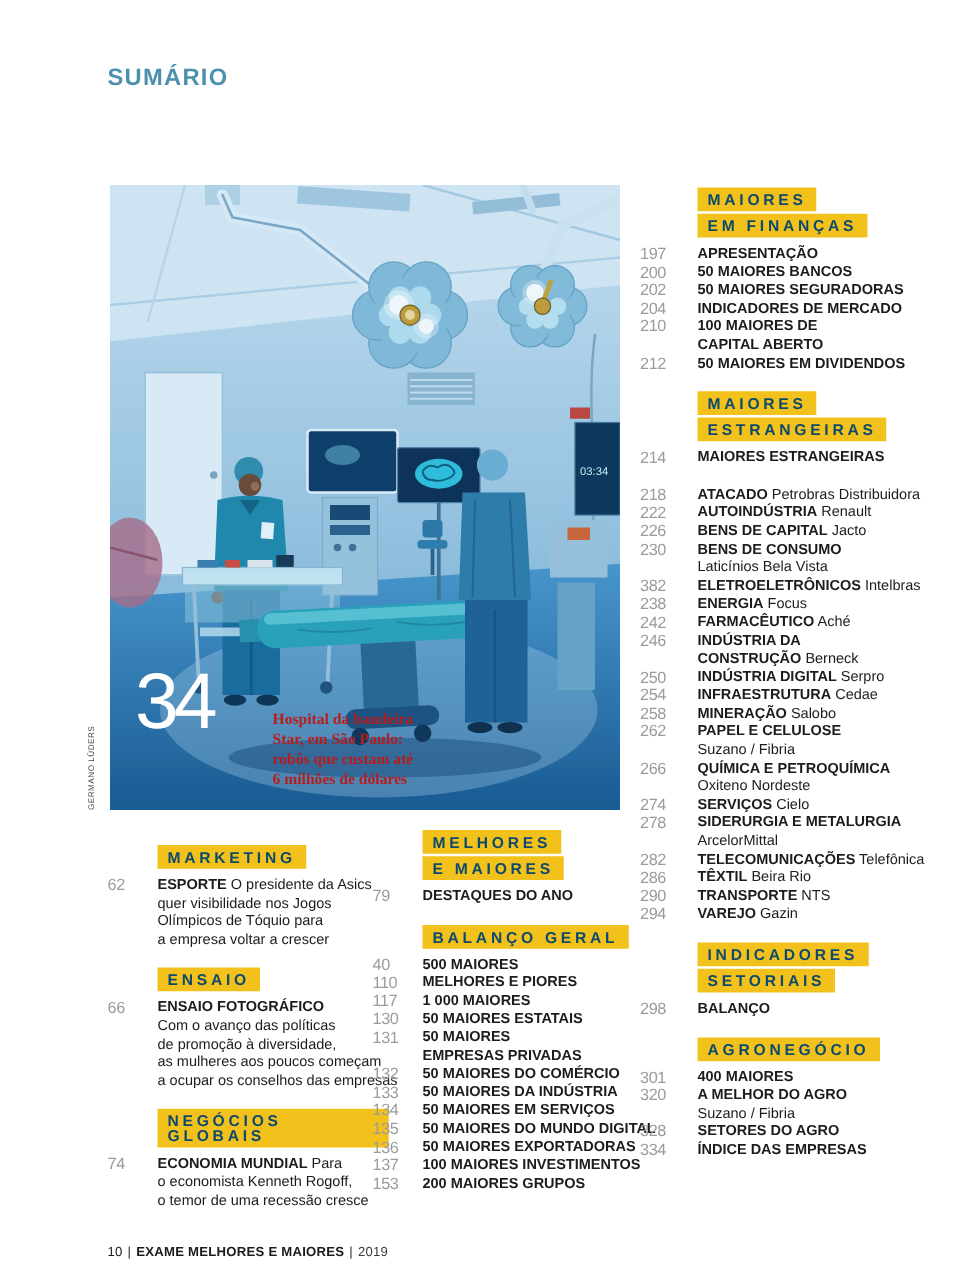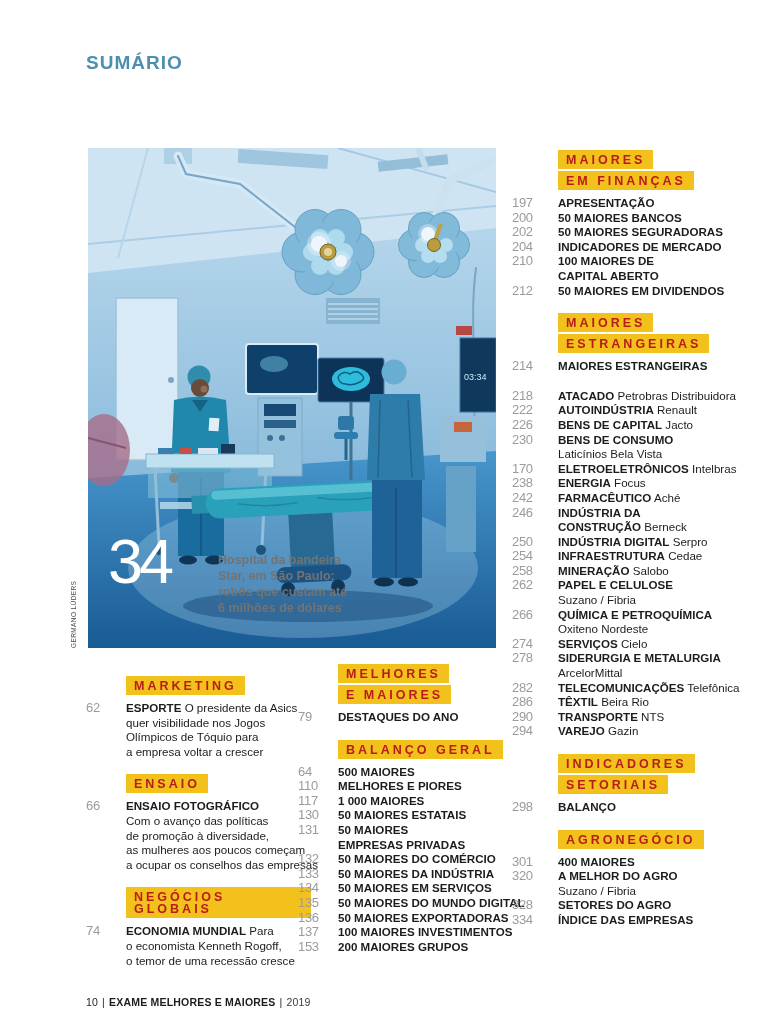--- a/index.html
+++ b/index.html
@@ -15,39 +15,39 @@
     font-size:19px; font-weight:700; letter-spacing:1px; color:#4d8fae;
   }
   
   .photo{ position:absolute; left:62px; top:148px; width:408px; height:500px; }
   .photo svg{ position:absolute; left:0; top:0; width:100%; height:100%; display:block; }
   .feat-num{
     position:absolute; left:20px; top:382px; color:#ffffff;
     font-size:63px; line-height:1; font-weight:400; letter-spacing:-4px;
   }
   .feat-cap{
-    position:absolute; left:130px; top:404px; width:170px;
-    color:#737373; font-size:12.5px; font-weight:700; line-height:16px;
+    position:absolute; left:130px; top:419px; width:170px;
+    color:#b91c1c; font-size:12.5px; font-weight:700; line-height:16px;font-family:Liberation Serif, serif;
   }
   .credit{
     position:absolute; left:44px; top:548px; height:100px;
     writing-mode:vertical-rl; transform:rotate(180deg);
     font-size:6.5px; letter-spacing:.4px; color:#4a4a4a; white-space:nowrap;
   }
   
   .col{ position:absolute; }
   .col-left{ left:60px; top:676px; width:225px; }
   .col-middle{ left:272px; top:664px; width:212px; }
   .col-right{ left:486px; top:150px; width:260px; }
 
   .toc-section{ margin-bottom:15px; }
   .sec-header{ margin-bottom:6px; }
   .chip-row{ line-height:0; margin-bottom:2px; }
   .chip{
-    display:inline-block; background:#f2c11b; color:#b91c1c;
+    display:inline-block; background:#f2c11b; color:#0c4a6e;
     padding:4px 8px 3px 8px; font-weight:700; font-size:12.5px;
     letter-spacing:3px; line-height:12px;
   }
   .item{ display:flex; align-items:flex-start; }
   .num{
     flex:0 0 46px; box-sizing:border-box; padding-right:9px;
     text-align:left; color:#9b9b9b; font-size:13px; line-height:14.6px;
     letter-spacing:-0.3px;
   }
   .col-left .num{ flex-basis:40px; }
@@ -325,21 +325,21 @@
           <div class="itxt">
             <div class="line"><b>DESTAQUES DO ANO</b></div>
           </div>
         </div>
       </div>
       <div class="toc-section">
         <div class="sec-header">
           <div class="chip-row"><span class="chip">BALANÇO GERAL</span></div>
         </div>
         <div class="item">
-          <div class="num">64</div>
+          <div class="num">40</div>
           <div class="itxt">
             <div class="line"><b>500 MAIORES</b></div>
           </div>
         </div>
         <div class="item">
           <div class="num">110</div>
           <div class="itxt">
             <div class="line"><b>MELHORES E PIORES</b></div>
           </div>
         </div>
@@ -482,21 +482,21 @@
           </div>
         </div>
         <div class="item">
           <div class="num">230</div>
           <div class="itxt">
             <div class="line"><b>BENS DE CONSUMO</b></div>
             <div class="line"><span>Laticínios Bela Vista</span></div>
           </div>
         </div>
         <div class="item">
-          <div class="num">170</div>
+          <div class="num">382</div>
           <div class="itxt">
             <div class="line"><b>ELETROELETRÔNICOS</b><span> Intelbras</span></div>
           </div>
         </div>
         <div class="item">
           <div class="num">238</div>
           <div class="itxt">
             <div class="line"><b>ENERGIA</b><span> Focus</span></div>
           </div>
         </div>

